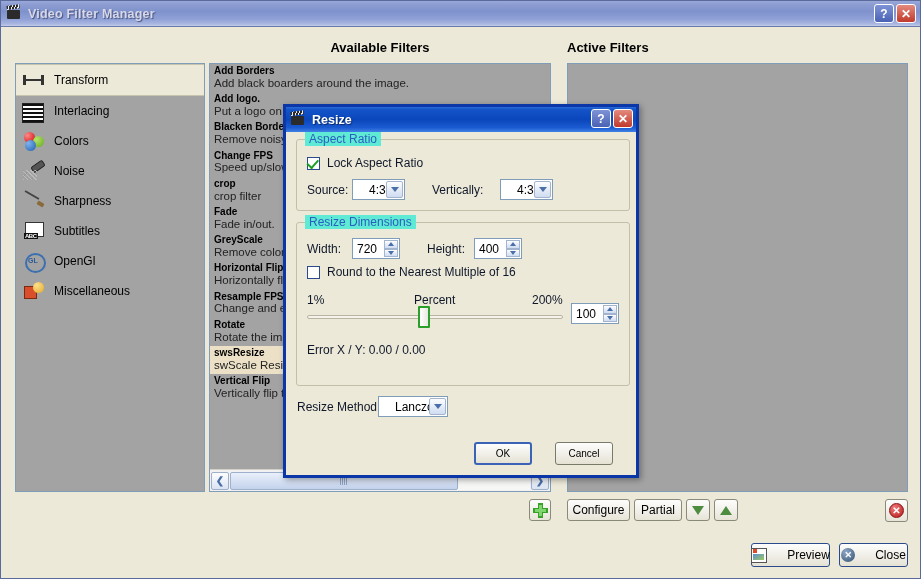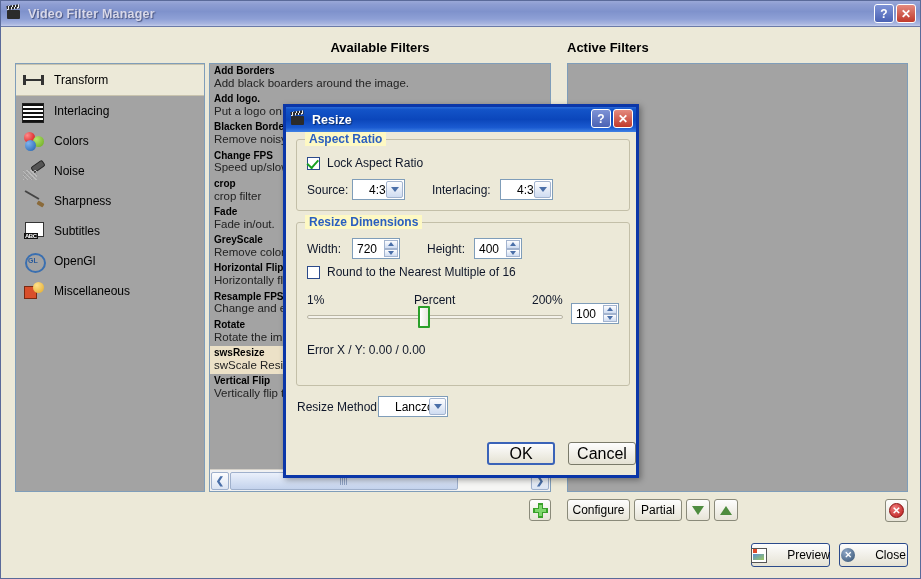--- a/index.html
+++ b/index.html
@@ -305,22 +305,22 @@
   .dlg-btns { position: absolute; right: 3px; top: 2px; display:flex; gap:2px; }
 
   .group {
     position: absolute;
     border: 1px solid #c3bfa8;
     border-radius: 3px;
     box-sizing: border-box;
   }
   .group-label {
     position: absolute; top: -8px; left: 8px;
-    background: #fef9c3; padding: 0 4px;
-    color: #2a5fbf; font-size: 12px; font-weight: bold;
+    background: #5eead4; padding: 0 4px;
+    color: #2a5fbf; font-size: 12px;
   }
   #grp-aspect { left: 10px; top: 35px; width: 334px; height: 72px; }
   #grp-dims  { left: 10px; top: 118px; width: 334px; height: 164px; }
 
   .lbl { font-size: 12px; color: #0f172a; position: absolute; }
 
   .chk {
     width: 13px; height: 13px; background:#fff;
     border: 1px solid #2b4a8b; box-sizing: border-box;
     position: absolute; display:flex; align-items:center;justify-content:center;
@@ -375,27 +375,26 @@
   .slider-thumb {
     position: absolute;
     width: 12px; height: 22px;
     background: linear-gradient(to right,#fff,#e8e8e0);
     border: 2px solid #2aa02a;
     box-sizing: border-box;
     border-radius: 1px;
   }
 
   .dlgbtn {
-    position: absolute; height: 23px; width: 68px;
+    position: absolute; height: 23px; width: 58px;
     background: linear-gradient(to bottom,#fdfdfd,#e5e2d4);
     border: 1px solid #7a7a6a; border-radius: 3px;
     box-sizing: border-box;
     display:flex;align-items:center;justify-content:center;
-    font-size:16px;
-    margin-left:13px;
+    font-size:10px;
   }
   .dlgbtn.default { border: 2px solid #3a63b8; }
 </style>
 </head>
 <body>
 
 <div id="app">
 
   <div class="titlebar">
     <span class="title-icon">
@@ -562,21 +561,21 @@
       <span class="lbl" style="left:30px; top:16px;">Lock Aspect Ratio</span>
 
       <span class="lbl" style="left:10px; top:43px;">Source:</span>
       <span class="combo" style="left:55px; top:39px; width:53px;">
         <span>4:3</span>
         <span class="cbtn">
             <span class="caret"></span>
           </span>
       </span>
 
-      <span class="lbl" style="left:135px; top:43px;">Interlacing:</span>
+      <span class="lbl" style="left:135px; top:43px;">Vertically:</span>
       <span class="combo" style="left:203px; top:39px; width:53px;">
         <span>4:3</span>
         <span class="cbtn">
             <span class="caret"></span>
           </span>
       </span>
     </div>
 
     <div class="group" id="grp-dims">
       <span class="group-label">Resize Dimensions</span>

